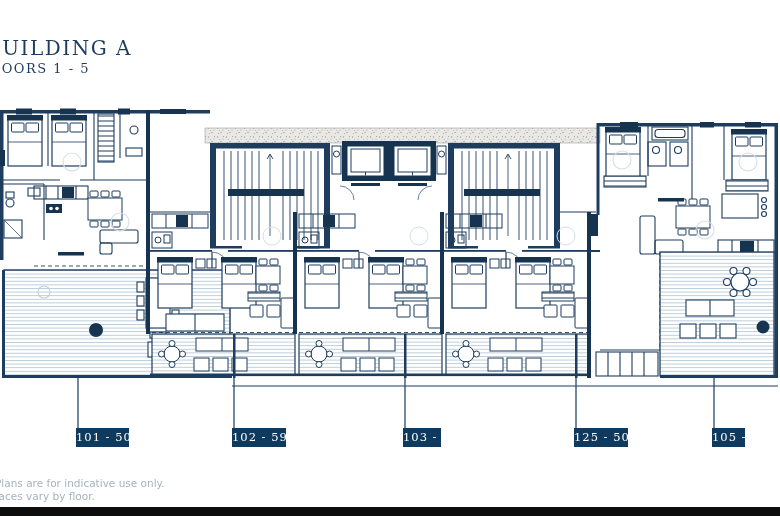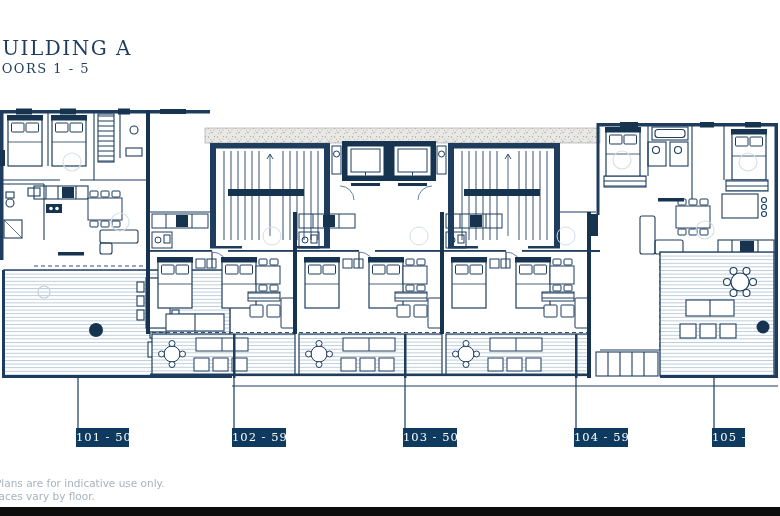--- a/index.html
+++ b/index.html
@@ -8,21 +8,21 @@
   .title{position:absolute;left:-14px;top:36px;font-size:20px;letter-spacing:1.5px;
          color:#1e3d5e;white-space:nowrap;}
   .subtitle{position:absolute;left:-19px;top:61px;font-size:13px;letter-spacing:1.5px;
          color:#1e3d5e;white-space:nowrap;}
   .plan-svg{position:absolute;left:0;top:0;}
   .unit-label{position:absolute;height:19px;background:#0f3a5f;color:#ffffff;
          font-size:11.5px;line-height:19px;text-align:left;letter-spacing:1px;
          white-space:nowrap;}
   .lbl-101{left:76px;top:428px;width:53px;}
   .lbl-102{left:232px;top:428px;width:54px;}
-  .lbl-103{left:403px;top:428px;width:54px;}
+  .lbl-103{left:403px;top:428px;width:38px;}
   .lbl-104{left:574px;top:428px;width:54px;}
   .lbl-105{left:712px;top:428px;width:33px;}
   .disclaimer{position:absolute;color:#a6b3bd;font-size:10.5px;
          font-family:"DejaVu Sans","Liberation Sans",sans-serif;white-space:nowrap;}
   .disc1{left:-5px;top:477px;}
   .disc2{left:-21px;top:490px;}
   .footer-bar{position:absolute;left:0;top:507px;width:780px;height:9px;background:#0d0d0d;}
 </style>
 </head>
 <body>
@@ -370,20 +370,20 @@
   </svg>
 
   <div>
     <div class="title">BUILDING A</div>
     <div class="subtitle">FLOORS 1 - 5</div>
   </div>
 
   <div class="unit-label lbl-101">101 - 501</div>
   <div class="unit-label lbl-102">102 - 599</div>
   <div class="unit-label lbl-103">103 - 503</div>
-  <div class="unit-label lbl-104">104 - 596</div>
+  <div class="unit-label lbl-104">125 - 504</div>
   <div class="unit-label lbl-105">105 - 505</div>
 
   <div class="disclaimer disc1">Plans are for indicative use only.</div>
   <div class="disclaimer disc2">Terraces vary by floor.</div>
   <div class="footer-bar"></div>
 
 </div>
 
 </body></html>

